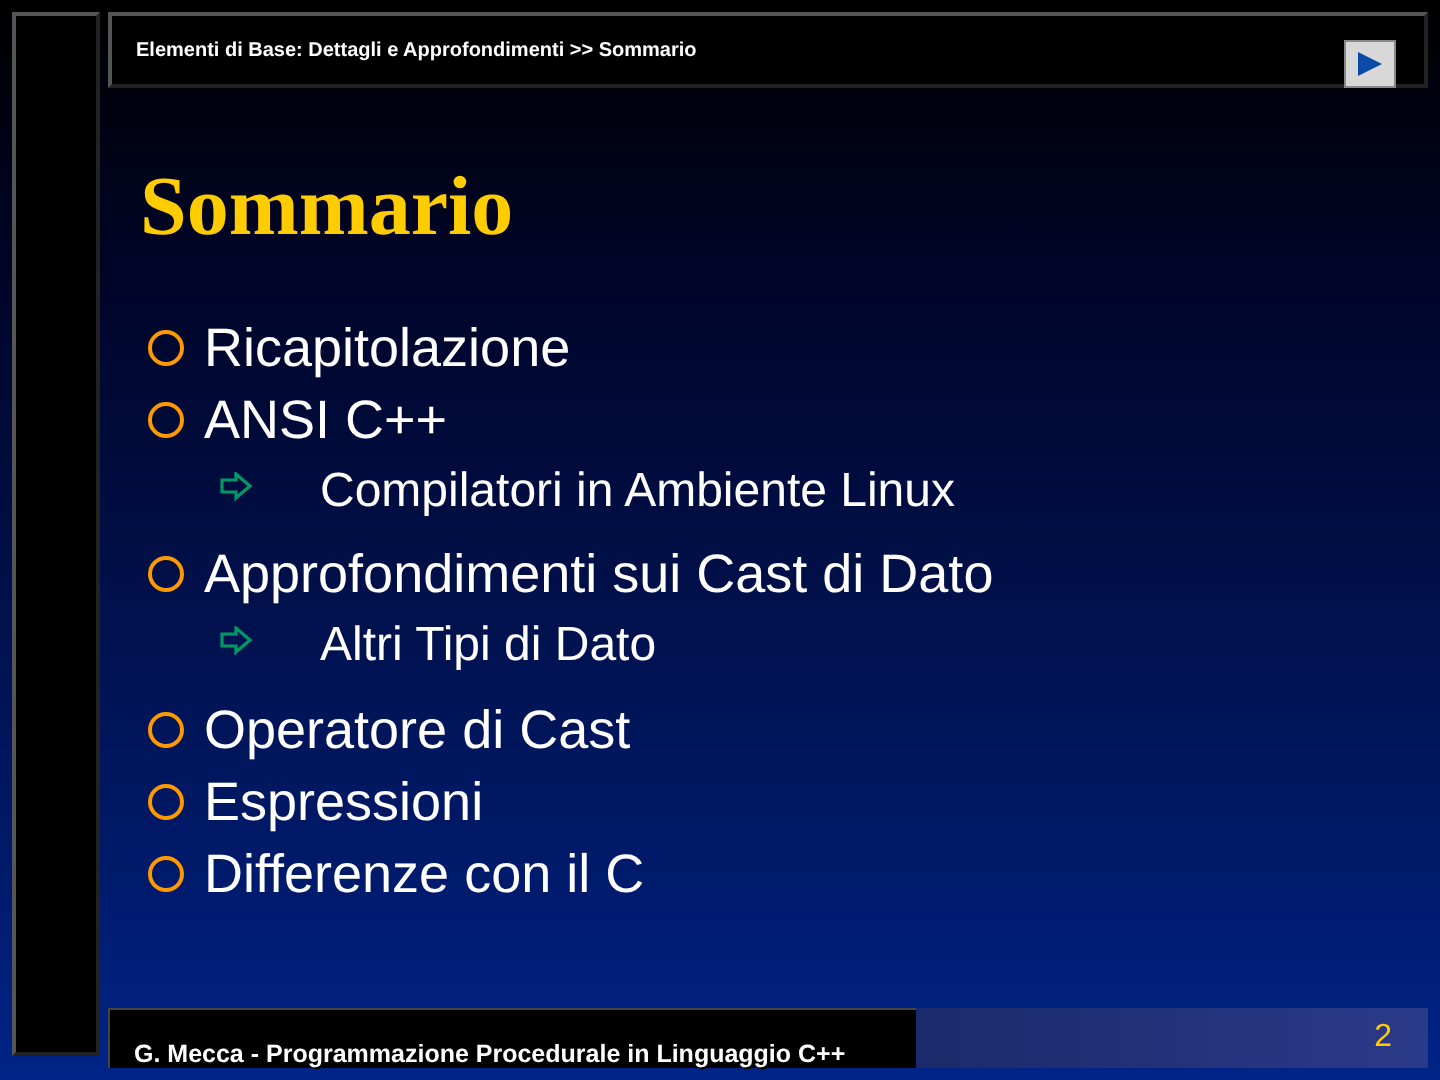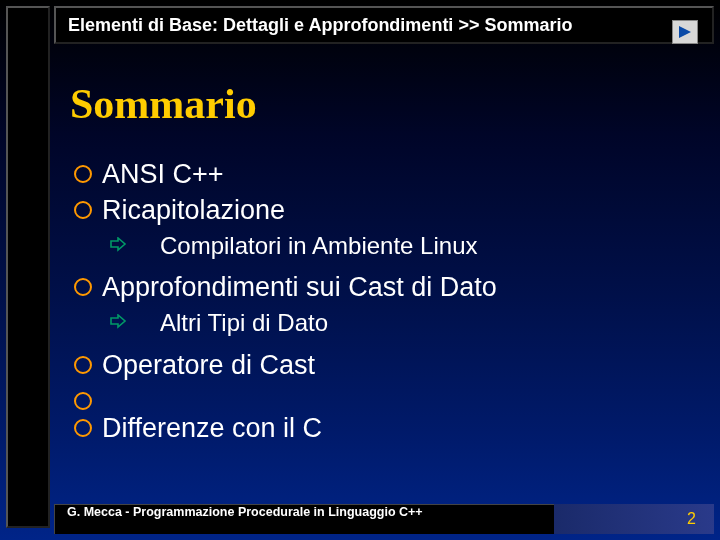--- a/index.html
+++ b/index.html
@@ -27,21 +27,21 @@
     border-top: 2px solid #555;
     border-left: 2px solid #555;
     border-right: 2px solid #222;
     border-bottom: 2px solid #222;
     display: flex;
     align-items: center;
     padding: 0 12px;
   }
   .breadcrumb {
     color: #ffffff;
-    font-size: 18px;
+    font-size: 10px;
     font-weight: bold;
   }
   .nav-btn {
     position: absolute;
     right: 14px; top: 12px;
     width: 26px; height: 24px;
     background: #d8d8d8;
     border: 1px solid #888;
     display: flex;
     align-items: center;
@@ -99,25 +99,25 @@
   }
   .footer-bar {
     position: absolute;
     left: 54px; right: 6px; bottom: 6px;
     height: 30px;
     display: flex;
     align-items: center;
   }
   .footer-left {
     flex: 0 0 auto;
-    width: 500px;
+    width: 404px;
     height: 30px;
     background: #000000;
     display: flex;
-    align-items: flex-start;
+    align-items: flex-end;
     padding-left: 12px;
     border-top: 1px solid #444;
     border-left: 1px solid #444;
   }
   .footer-left span {
     color: #ffffff;
     font-size: 12.5px;
     font-weight: bold;
     text-shadow: 1px 1px 0 #000;
   }
@@ -148,25 +148,25 @@
     </svg>
   </div>
 </div>
 
 <div class="content">
   <h1 class="title">Sommario</h1>
 
   <ul class="lvl1">
     <li>
       <span class="bullet1"></span>
+      <span>Ricapitolazione</span>
+    </li>
+    <li>
+      <span class="bullet1"></span>
       <span>ANSI C++</span>
-    </li>
-    <li>
-      <span class="bullet1"></span>
-      <span>Ricapitolazione</span>
     </li>
   </ul>
   <ul class="lvl2">
     <li>
       <span class="bullet2">
         <svg width="20" height="20" viewBox="0 0 20 20">
             <path d="M3 4 L10 4 L10 1 L17 7 L10 13 L10 10 L3 10 Z" fill="none" stroke="#009966" stroke-width="1.6"></path>
           </svg>
       </span>
       <span>Compilatori in Ambiente Linux</span>
@@ -188,20 +188,21 @@
       <span>Altri Tipi di Dato</span>
     </li>
   </ul>
   <ul class="lvl1">
     <li>
       <span class="bullet1"></span>
       <span>Operatore di Cast</span>
     </li>
     <li>
       <span class="bullet1"></span>
+      <span>Espressioni</span>
     </li>
     <li>
       <span class="bullet1"></span>
       <span>Differenze con il C</span>
     </li>
   </ul>
 </div>
 
 <div class="footer-bar">
   <div class="footer-left">

